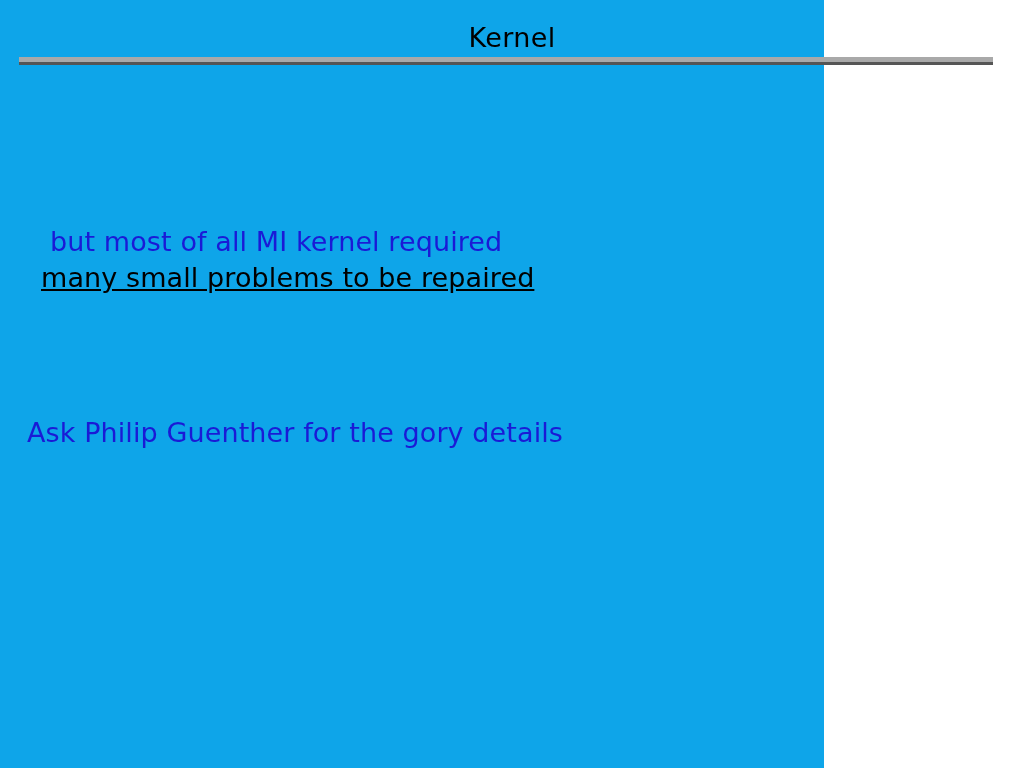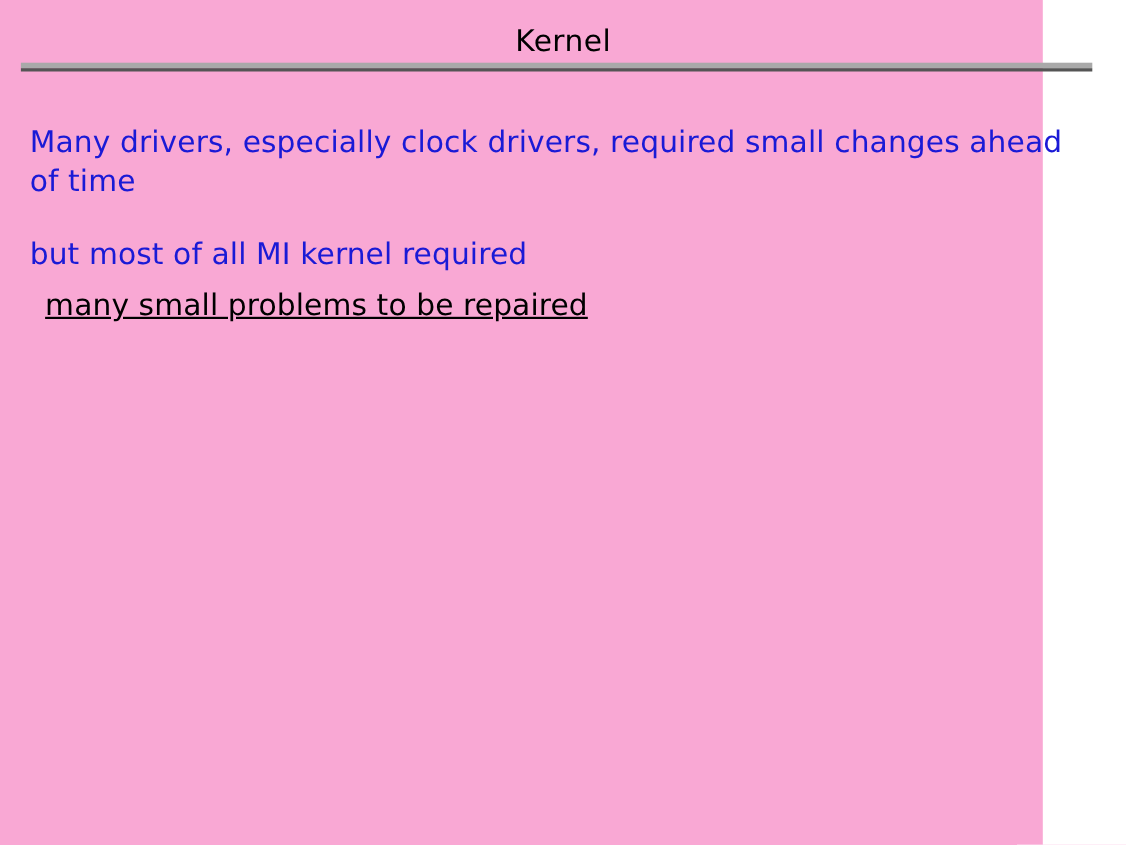--- a/index.html
+++ b/index.html
@@ -11,23 +11,23 @@
     width: 1024px;
     height: 768px;
     background: #ffffff;
     font-family: "DejaVu Sans", sans-serif;
     overflow: hidden;
     position: relative;
   }
 
   .slide {
     position: relative;
-    width: 948px;
+    width: 824px;
     height: 768px;
-    background: #f9a8d4;
+    background: #0ea5e9;
   }
 
   
   .slide-title {
     position: absolute;
     left: 0;
     top: 22px;
     width: 1024px;
     text-align: center;
     font-family: "DejaVu Sans", "Liberation Sans", sans-serif;
@@ -88,42 +88,42 @@
   }
 
   .level-2 {
     left: 41px;
     width: 950px;
     color: #000000;
     text-decoration: underline;
   }
 
   .blk-1 { top: 112px; }
-  .blk-2 { top: 214px; }
+  .blk-2 { top: 224px; margin-left: 23px; }
   .blk-3 { top: 260px; }
   .blk-4 { top: 337px; }
   .blk-5 { top: 415px; }
 </style>
 </head>
 <body>
 
 <div class="slide">
 
   <div class="slide-title">Kernel</div>
 
   <div class="title-rule">
     <div class="rule-top"></div>
     <div class="rule-bottom"></div>
   </div>
 
   <div class="body-area">
 
-    <div class="line level-1 blk-1">Many drivers, especially clock drivers, required small changes ahead of time</div>
 
     <div class="line level-1 blk-2">but most of all MI kernel required</div>
 
     <div class="line level-2 blk-3">many small problems to be repaired</div>
 
 
+    <div class="line level-1 blk-5">Ask Philip Guenther for the gory details</div>
 
   </div>
 
 </div>
 
 </body></html>

